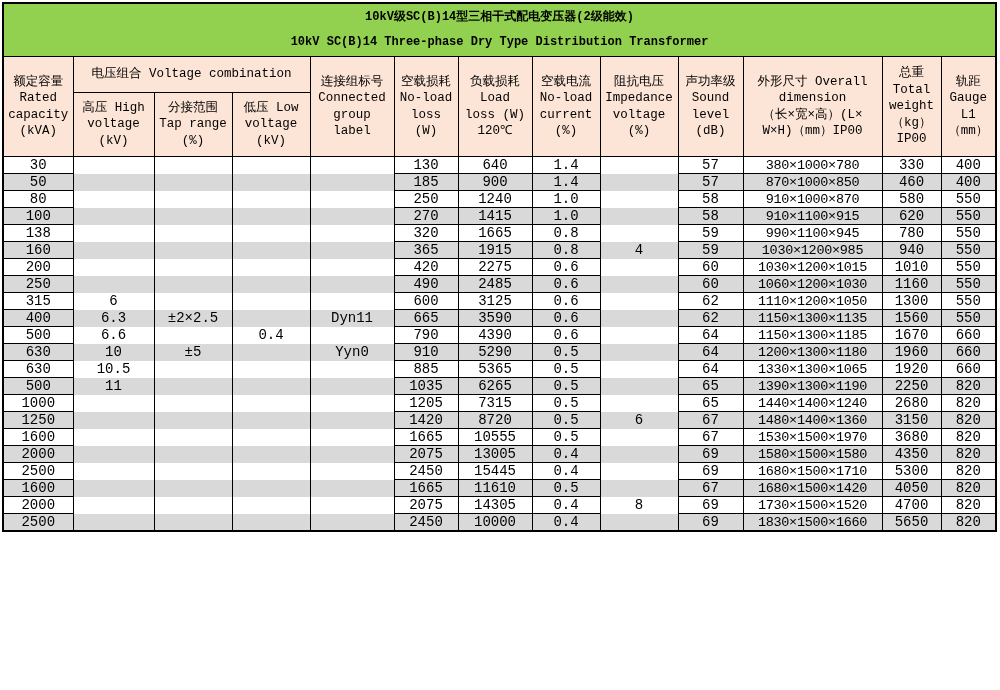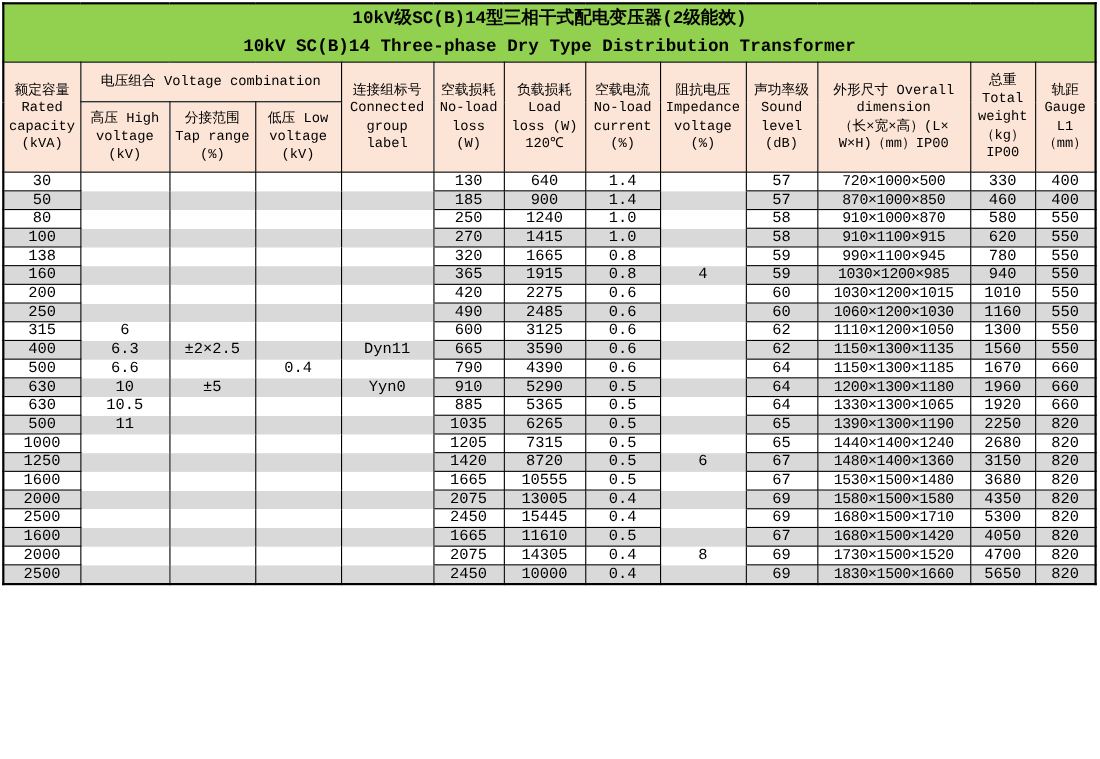--- a/index.html
+++ b/index.html
@@ -28,21 +28,21 @@
     border:1px solid var(--border-color);
     padding:0 3px;
     text-align:center;
     vertical-align:middle;
     overflow:hidden;
   }
   td.title-cell{
     background:var(--title-bg);
     height:52px;
     font-weight:bold;
-    font-size:16px;
+    font-size:12px;
     line-height:25px;
     padding:1px 0;
   }
   thead th{
     background:var(--header-bg);
     font-weight:normal;
     font-size:12.5px;
     line-height:1.32;
     white-space:pre-line;
   }
@@ -145,21 +145,21 @@
     <td>30</td>
     <td class="m"></td>
     <td class="m"></td>
     <td class="m"></td>
     <td class="m"></td>
     <td>130</td>
     <td>640</td>
     <td>1.4</td>
     <td class="m"></td>
     <td>57</td>
-    <td class="dim">720×1000×500</td>
+    <td class="dim">380×1000×780</td>
     <td>330</td>
     <td>400</td>
   </tr>
 
   <tr>
     <td>50</td>
     <td class="m"></td>
     <td class="m"></td>
     <td class="m"></td>
     <td class="m"></td>
@@ -401,21 +401,21 @@
     <td>1600</td>
     <td class="m"></td>
     <td class="m"></td>
     <td class="m"></td>
     <td class="m"></td>
     <td>1665</td>
     <td>10555</td>
     <td>0.5</td>
     <td class="m"></td>
     <td>67</td>
-    <td class="dim">1530×1500×1480</td>
+    <td class="dim">1530×1500×1970</td>
     <td>3680</td>
     <td>820</td>
   </tr>
 
   <tr>
     <td>2000</td>
     <td class="m"></td>
     <td class="m"></td>
     <td class="m"></td>
     <td class="m"></td>

